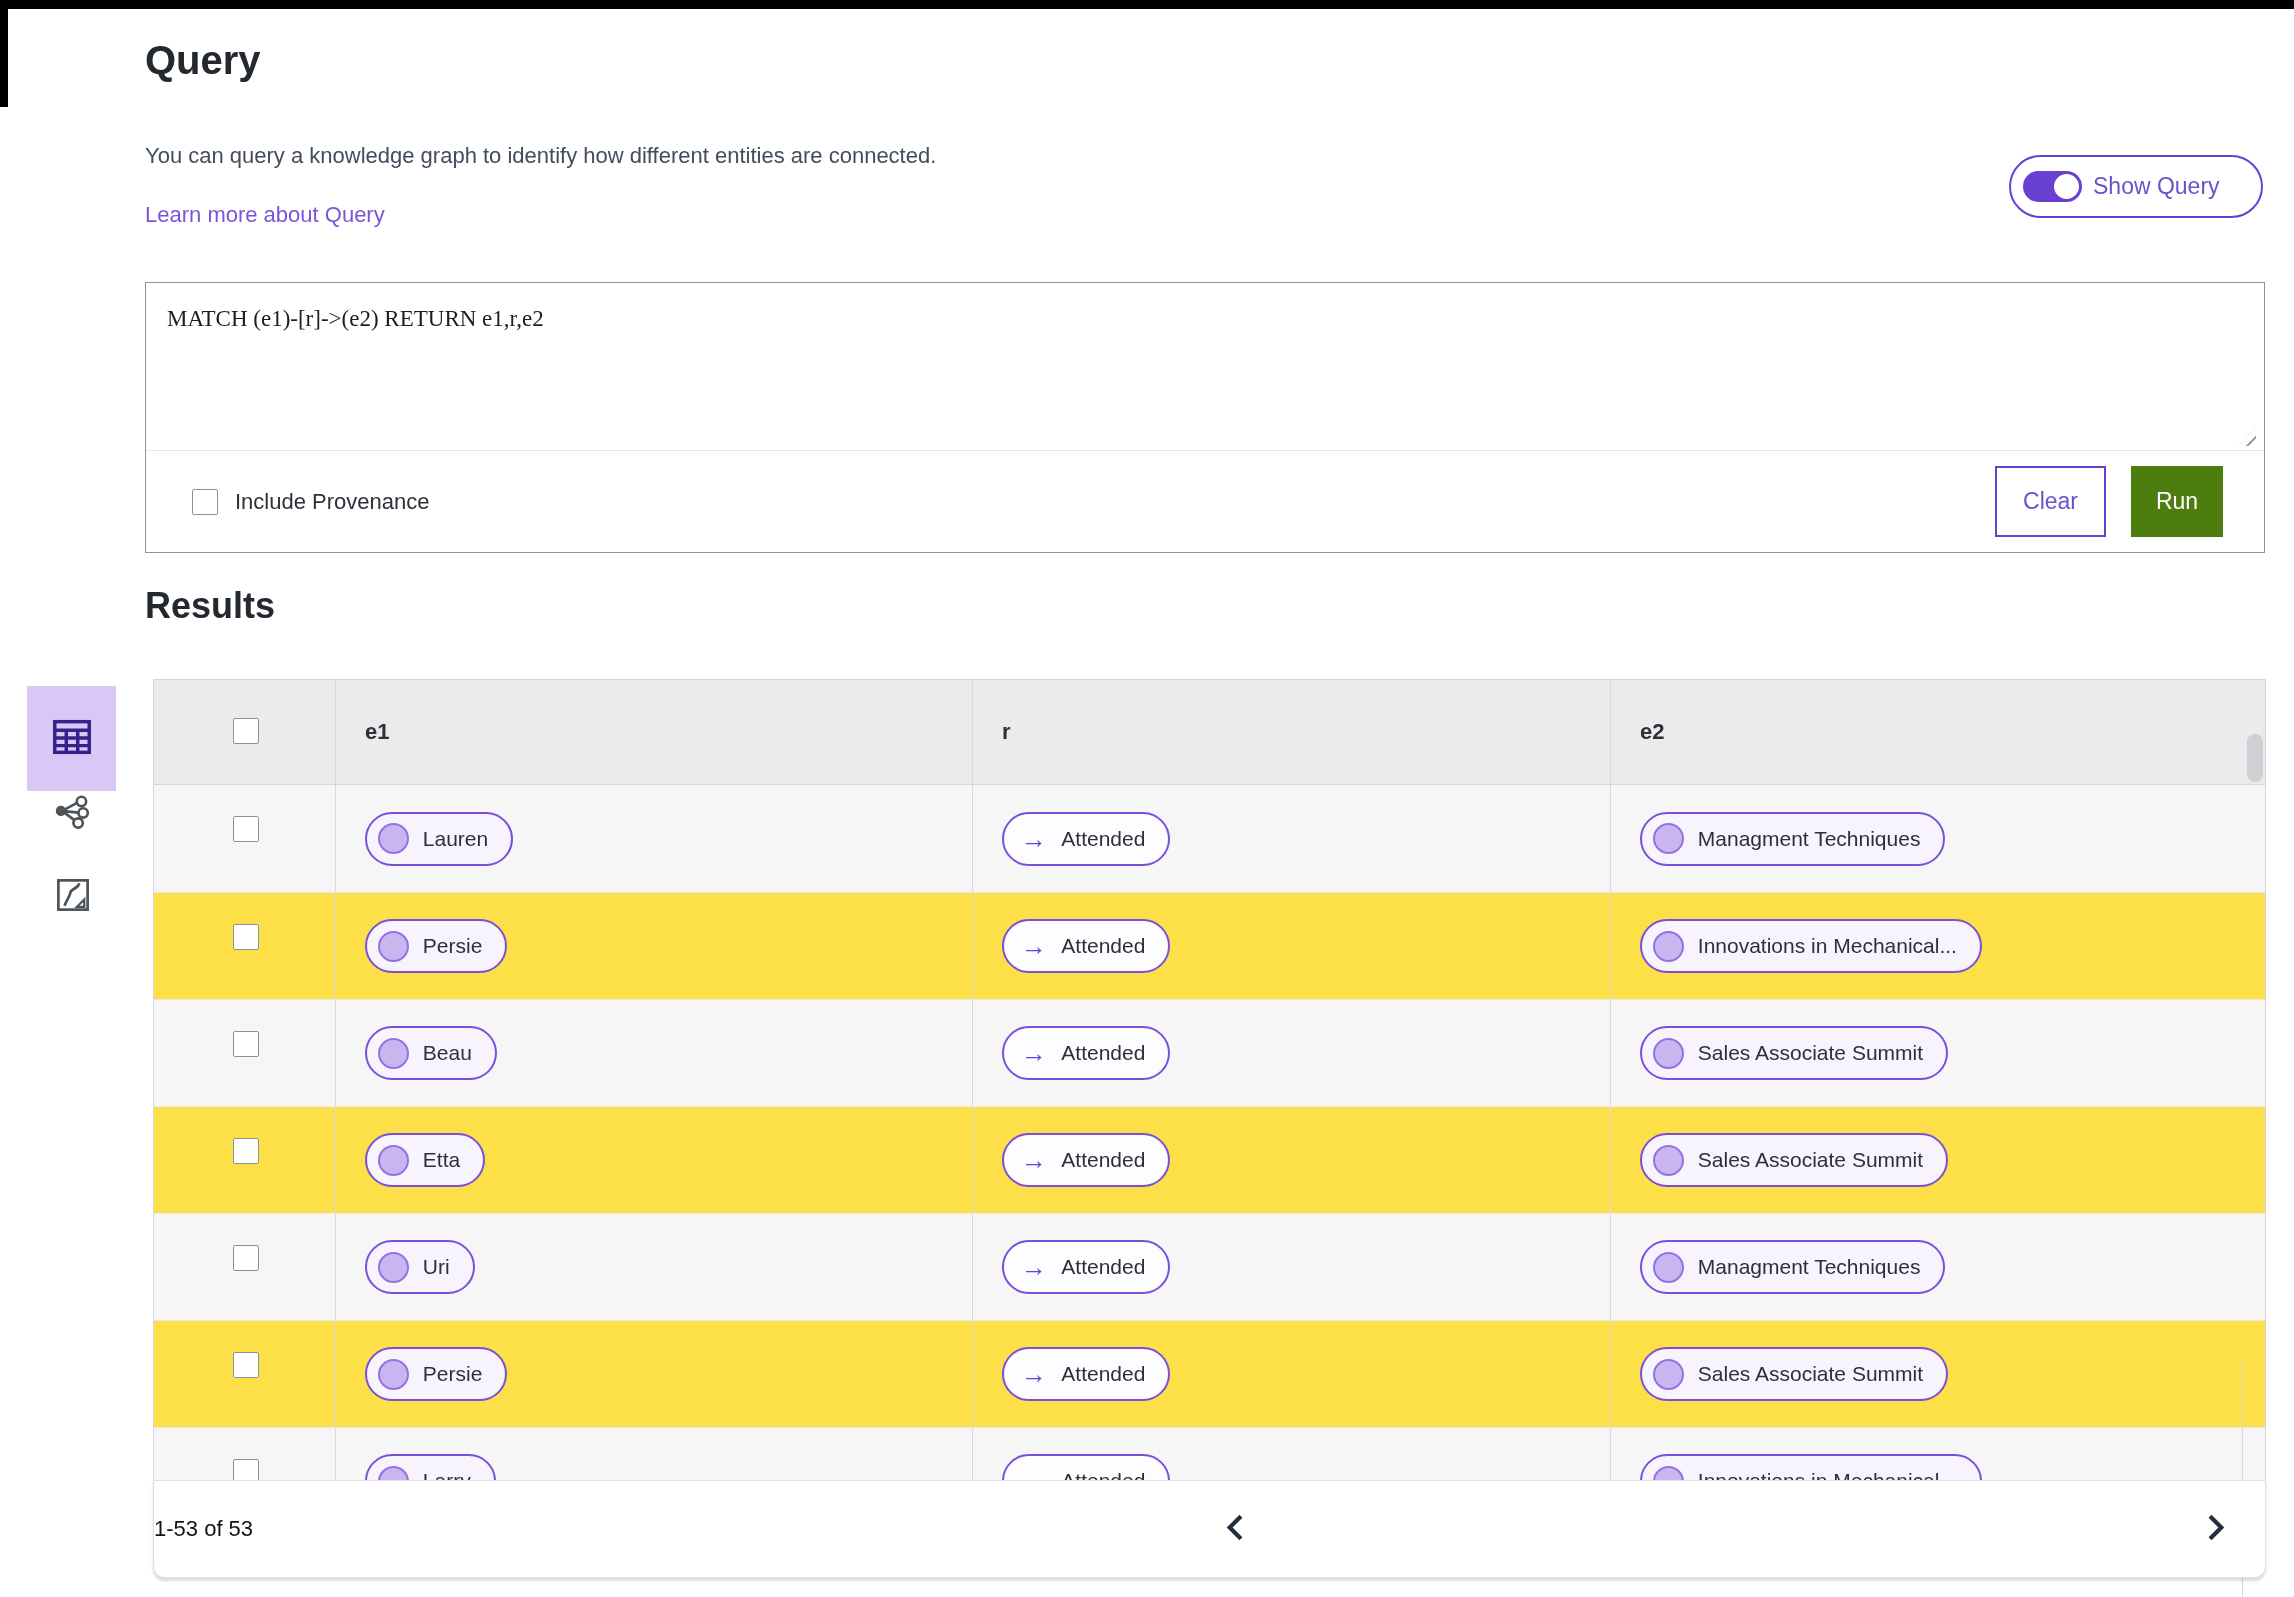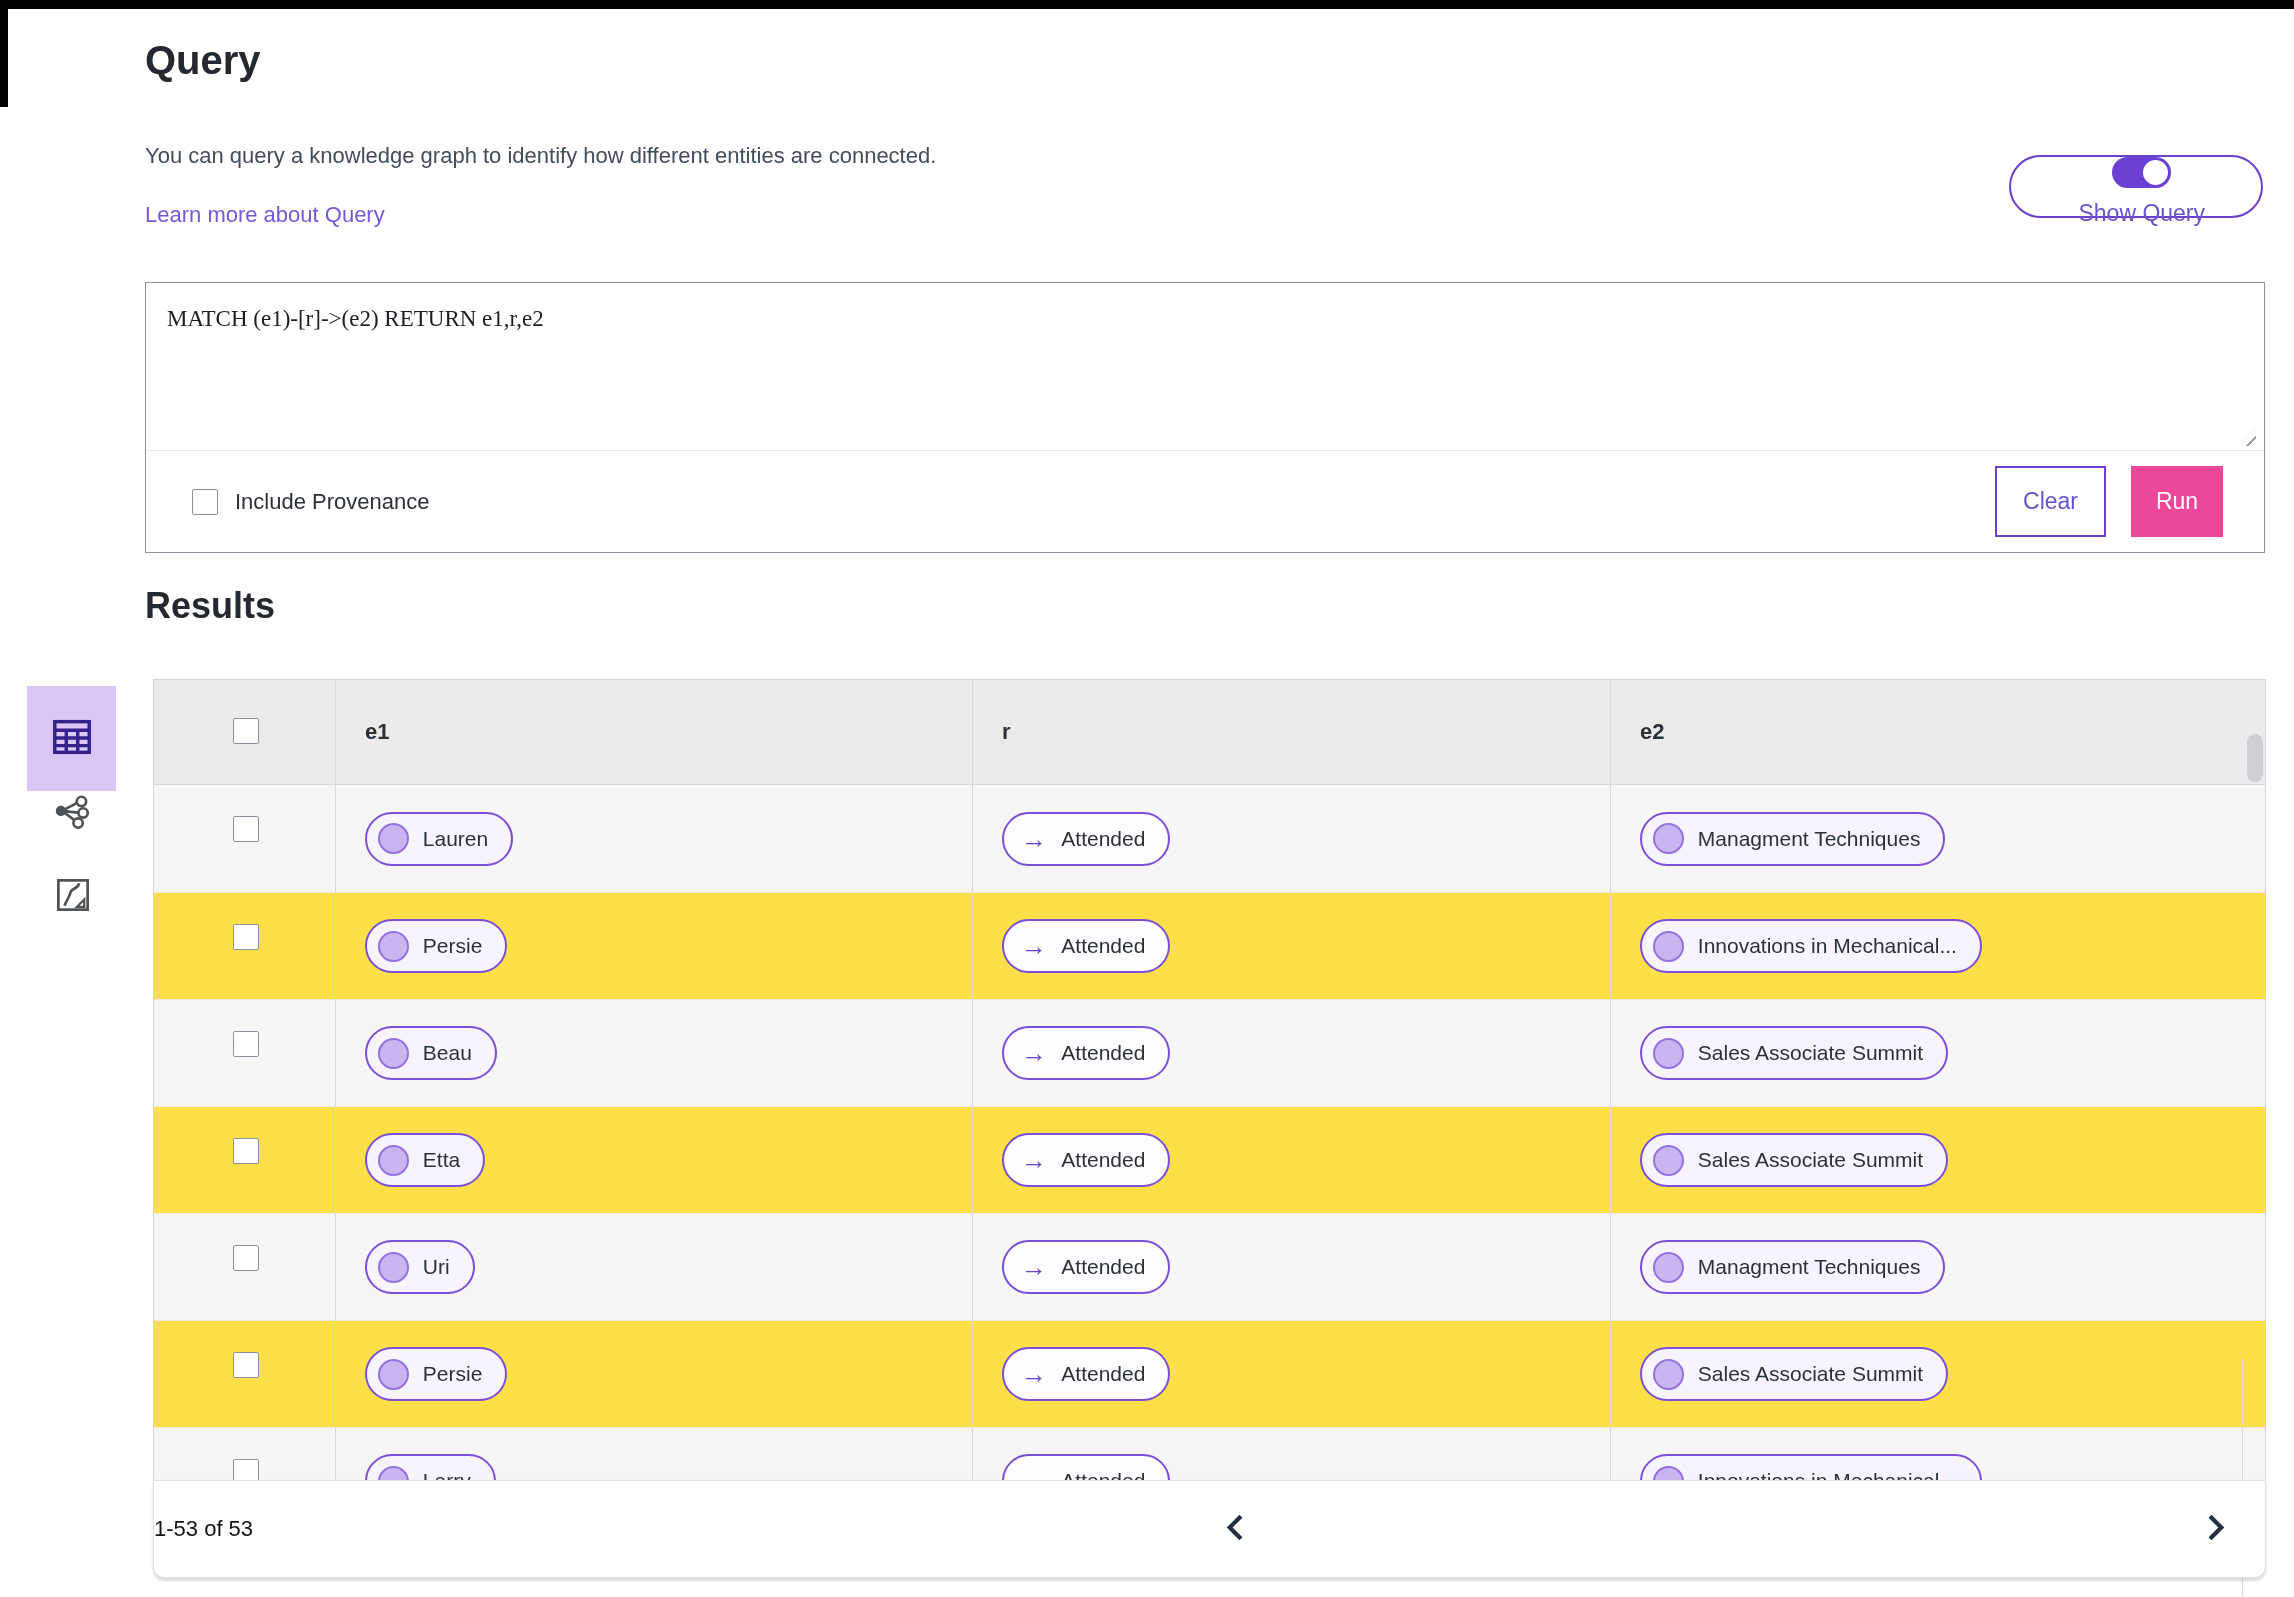--- a/index.html
+++ b/index.html
@@ -12,21 +12,21 @@
   .edge-left{position:absolute;left:0;top:0;width:7.6px;height:107px;background:#000;}
 
   
   .page-title{position:absolute;left:145px;top:38px;font-size:40px;font-weight:700;color:#24292f;}
   .page-desc{position:absolute;left:145px;top:143px;font-size:22px;color:#414d5c;}
   .learn-link{position:absolute;left:145px;top:202px;font-size:22px;color:#7857d6;cursor:pointer;}
 
   .toggle-pill{
     position:absolute;left:2009px;top:155px;width:254px;height:63px;box-sizing:border-box;
     border:2.9px solid #6940d2;border-radius:38px;background:#fff;
-    display:flex;align-items:center;gap:11.5px;padding-left:11.5px;cursor:pointer;flex-direction:column;
+    display:flex;align-items:center;gap:11.5px;padding-left:11.5px;cursor:pointer;
   }
   .toggle-track{position:relative;width:59px;height:31px;background:#6940d2;border-radius:16.3px;flex:0 0 auto;}
   .toggle-knob{position:absolute;right:1px;top:1px;width:29px;height:29px;background:#fff;
     border:2.9px solid #6940d2;border-radius:50%;box-sizing:border-box;}
   .toggle-label{font-size:23px;color:#6a52cc;white-space:nowrap;}
 
   
   .query-panel{position:absolute;left:145px;top:282px;width:2120px;height:271px;box-sizing:border-box;
     border:1.9px solid #8d939e;background:#fff;}
   .query-textarea{
@@ -39,21 +39,21 @@
     clip-path:polygon(100% 0,100% 100%,0 100%);cursor:nwse-resize;}
   .query-footer{position:absolute;left:0;right:0;bottom:0;height:101px;border-top:1.9px solid #e8e8e8;
     display:flex;align-items:center;background:#fff;}
   .cbx{display:inline-block;width:26px;height:26px;box-sizing:border-box;border:1.9px solid #87929c;
     border-radius:1.9px;background:#fff;cursor:pointer;flex:0 0 auto;}
   .prov-cbx{margin-left:46px;}
   .prov-label{margin-left:17px;font-size:22px;color:#2b3138;}
   .spacer{flex:1;}
   .btn{height:71px;box-sizing:border-box;font-size:23px;display:flex;align-items:center;justify-content:center;cursor:pointer;}
   .btn-clear{width:111px;border:2.9px solid #6940d2;color:#6a52cc;background:#fff;}
-  .btn-run{width:92px;background:#ec4899;color:#fff;margin-left:25px;margin-right:41px;border:none;}
+  .btn-run{width:92px;background:#4d7c0f;color:#fff;margin-left:25px;margin-right:41px;border:none;}
 
   
   .results-title{position:absolute;left:145px;top:585px;font-size:36px;font-weight:700;color:#24292f;}
 
   .view-rail .tile-selected{position:absolute;left:27px;top:686px;width:89px;height:105px;background:#d9c7f6;
     display:flex;align-items:center;justify-content:center;cursor:pointer;}
   .view-rail .rail-icon{position:absolute;display:flex;align-items:center;justify-content:center;cursor:pointer;}
   .rail-icon.graph{left:51px;top:793px;width:42px;height:42px;}
   .rail-icon.freeform{left:54px;top:878px;width:38px;height:38px;}
 

